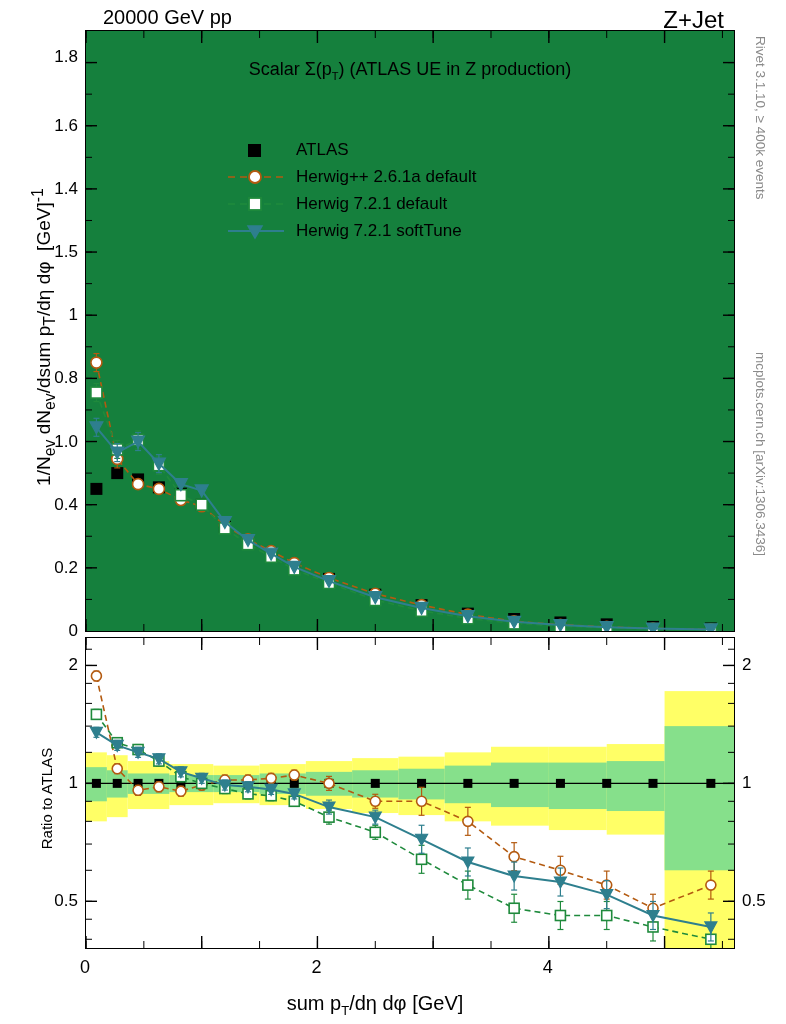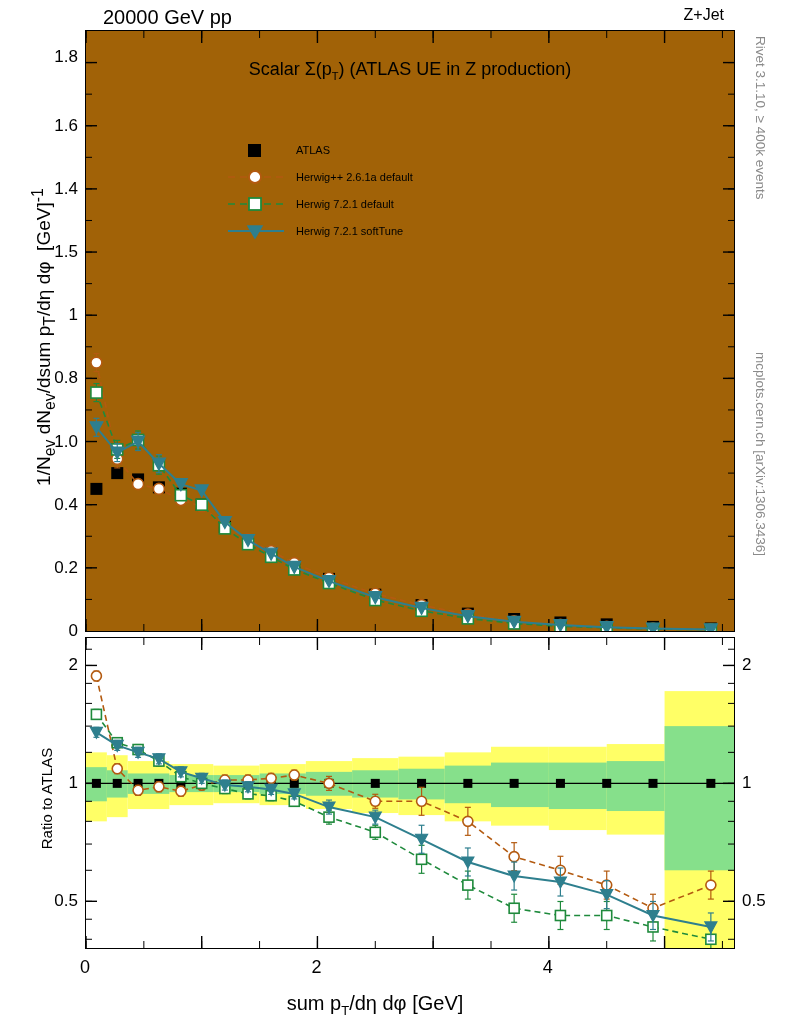--- a/index.html
+++ b/index.html
@@ -1,46 +1,46 @@
 <!DOCTYPE html>
 <html><head>
 <meta charset="utf-8">
 <style>
   html,body{margin:0;padding:0;background:#ffffff;}
   body{width:786px;height:1024px;font-family:"Liberation Sans",sans-serif;color:#000;position:relative;overflow:hidden;}
   .root{position:absolute;left:0;top:0;width:786px;height:1024px;}
 
   
   .hdr-left{position:absolute;left:103px;top:6px;font-size:20px;}
-  .hdr-right{position:absolute;right:62px;top:6px;font-size:16px;}
+  .hdr-right{position:absolute;right:62px;top:6px;font-size:24px;}
 
   
   .rot{position:absolute;transform-origin:0 0;transform:rotate(90deg);white-space:nowrap;color:#8a8a8a;font-size:13.5px;}
 
   
-  .panel-main{position:absolute;left:85px;top:30px;width:650px;height:602px;border:1.6px solid #000;box-sizing:border-box;background:#a16207;}
+  .panel-main{position:absolute;left:85px;top:30px;width:650px;height:602px;border:1.6px solid #000;box-sizing:border-box;background:#15803d;}
   .panel-ratio{position:absolute;left:85px;top:637px;width:650px;height:312px;border:1.6px solid #000;box-sizing:border-box;background:#fff;}
 
   .title-main{position:absolute;left:0;right:0;top:28px;text-align:center;font-size:18px;}
 
   
   .ylab-main{position:absolute;left:16px;top:72px;width:28px;height:520px;}
   .ylab-main span{position:absolute;left:-232px;top:250px;width:520px;text-align:center;transform:rotate(-90deg);display:block;font-size:19px;}
 
   .ylab-ratio{position:absolute;left:30px;top:690px;width:20px;height:220px;}
   .ylab-ratio span{position:absolute;left:-84px;top:100px;width:200px;text-align:center;transform:rotate(-90deg);display:block;font-size:15px;}
 
   .xlab{position:absolute;left:0;right:0;bottom:6px;text-align:center;font-size:20px;width:786px;padding-right:36px;box-sizing:border-box;}
   .ytick-main{position:absolute;font-size:17px;text-align:right;width:60px;left:18px;transform:translateY(-9px);}
   .ytick-r-left{position:absolute;font-size:17px;text-align:right;width:60px;left:18px;transform:translateY(-9px);}
   .ytick-r-right{position:absolute;font-size:17px;text-align:left;width:60px;left:742px;transform:translateY(-9px);}
   .xtick{position:absolute;font-size:18px;text-align:center;width:40px;transform:translateX(-20px);}
 
   
-  .legend{position:absolute;left:140px;top:105px;font-size:11px;}
+  .legend{position:absolute;left:140px;top:105px;font-size:17px;}
   .legend-row{height:27px;display:flex;align-items:center;}
   .legend-mark{width:60px;height:20px;position:relative;margin-right:10px;}
   .legend-txt{white-space:nowrap;}
 
   .watermark{position:absolute;left:50%;top:560px;transform:translateX(-50%);color:#cccccc;font-size:16px;letter-spacing:1px;}
 
   svg{display:block;}
 </style>
 </head>
 <body>

